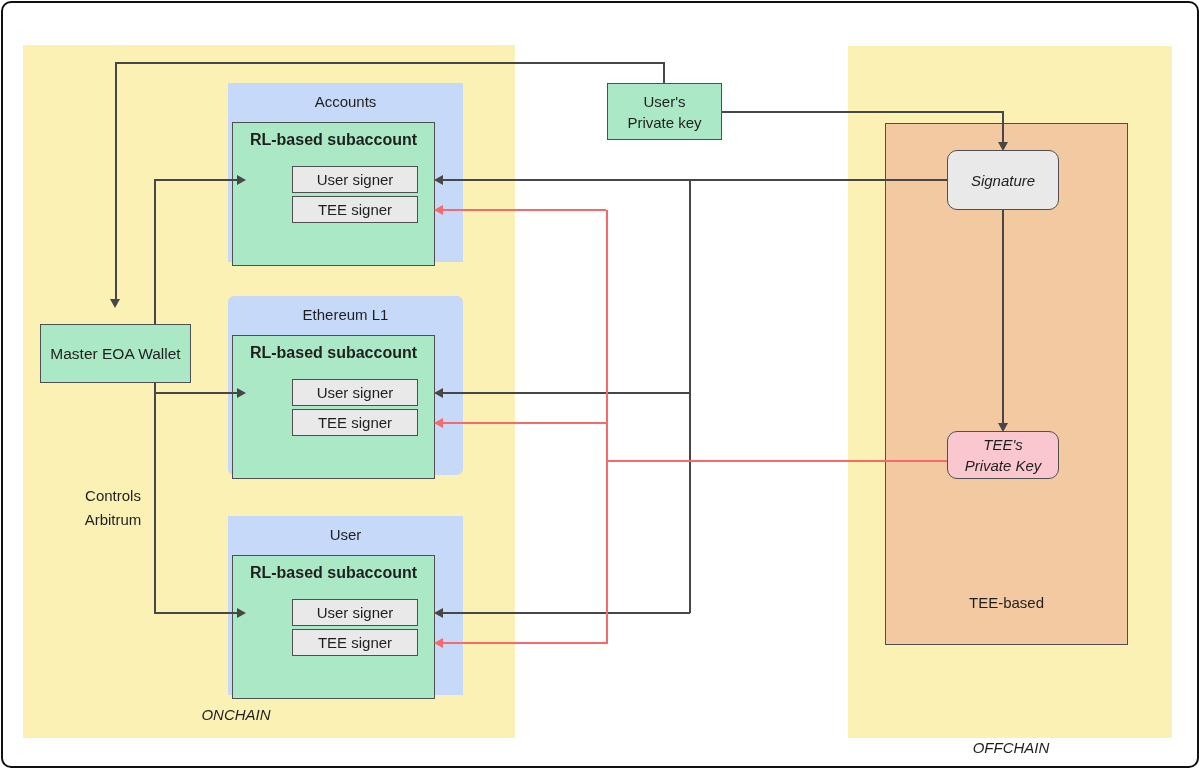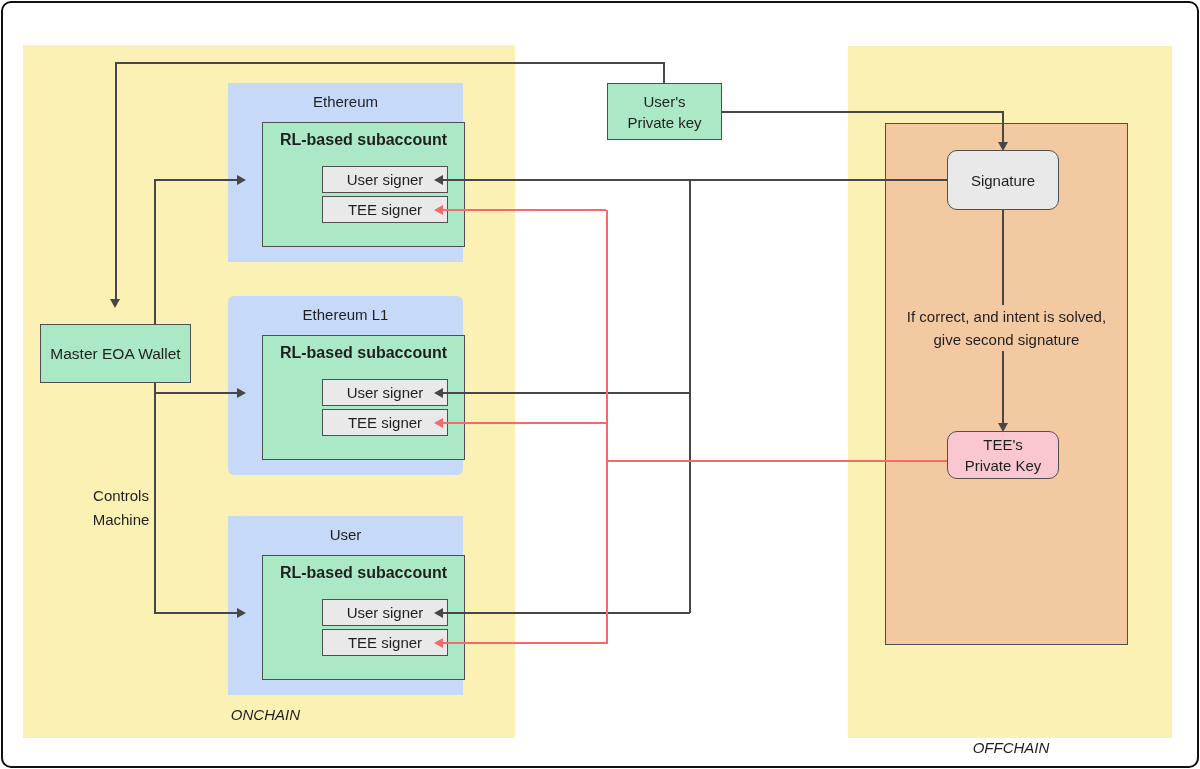--- a/index.html
+++ b/index.html
@@ -7,29 +7,29 @@
     position:relative;width:1200px;height:769px;background:var(--canvas_bg,#fff);
     font-family:"Liberation Sans","DejaVu Sans",sans-serif;color:var(--text_dark,#1f1f1f);
     overflow:hidden;box-sizing:border-box;
   }
   .frame{position:absolute;left:1px;top:1px;right:1px;bottom:1px;border:2px solid #111;border-radius:10px;pointer-events:none;z-index:6;}
   .region{position:absolute;background:var(--region_yellow);z-index:0;}
   .region-label{position:absolute;z-index:1;font-style:italic;font-size:15px;text-align:center;width:150px;}
   
   .chain{position:absolute;left:228px;width:235px;height:179px;background:var(--chain_blue);z-index:1;}
   .chain-title{padding-top:10px;text-align:center;font-size:15px;}
-  .subaccount{position:absolute;left:34px;top:39px;width:203px;height:125px;background:var(--mint_green);border:1.5px solid var(--border_dark);box-sizing:border-box;}
+  .subaccount{position:absolute;left:4px;top:39px;width:203px;height:144px;background:var(--mint_green);border:1.5px solid var(--border_dark);box-sizing:border-box;}
   .subaccount-title{margin-top:8px;text-align:center;font-weight:bold;font-size:16px;}
   .signer{position:absolute;left:59px;width:126px;height:27px;background:var(--signer_fill);border:1px solid var(--border_dark);box-sizing:border-box;display:flex;align-items:center;justify-content:center;font-size:15px;}
   .signer-user{top:43px;}
   .signer-tee{top:73px;}
   
   .node{position:absolute;box-sizing:border-box;display:flex;flex-direction:column;align-items:center;justify-content:center;text-align:center;z-index:3;font-size:15px;line-height:21px;}
   .mint{background:var(--mint_green);border:1.5px solid var(--border_dark);justify-content:center;}
-  .rounded{border-radius:10px;}
+  .rounded{border-radius:10px;font-style:italic;}
   .machine{position:absolute;left:885px;top:123px;width:243px;height:522px;background:var(--machine_orange);border:1.5px solid var(--border_dark);box-sizing:border-box;z-index:1;}
   .text-block{position:absolute;z-index:3;text-align:center;font-size:15px;line-height:23px;}
   
   .eh,.ev{position:absolute;z-index:2;background:var(--line_dark);}
   .eh{height:1.5px;}
   .ev{width:1.5px;}
   .eh.red,.ev.red{background:var(--line_red);}
   .eh.red{height:2px;}
   .ev.red{width:2px;}
   .arr{position:absolute;z-index:2;width:0;height:0;}
@@ -83,21 +83,21 @@
     <div class="eh red" style="left:606px;top:460px;width:341px;"></div>
     <div class="eh red" style="left:442px;top:208.5px;width:164px;"></div>
     <div class="eh red" style="left:442px;top:421.5px;width:164px;"></div>
     <div class="eh red" style="left:442px;top:641.5px;width:164px;"></div>
     <div class="arr a-left red" style="left:434px;top:204.5px;"></div>
     <div class="arr a-left red" style="left:434px;top:417.5px;"></div>
     <div class="arr a-left red" style="left:434px;top:637.5px;"></div>
   </div>
 
   <div class="chain" style="top:83px;">
-    <div class="chain-title">Ethereum</div>
+    <div class="chain-title">Accounts</div>
     <div class="subaccount">
       <div class="subaccount-title">RL-based subaccount</div>
       <div class="signer signer-user">User signer</div>
       <div class="signer signer-tee">TEE signer</div>
     </div>
   </div>
   <div class="chain" style="top:296px;border-radius:6px;">
     <div class="chain-title">Ethereum L1</div>
     <div class="subaccount">
       <div class="subaccount-title">RL-based subaccount</div>
@@ -120,33 +120,30 @@
 
   <div class="node mint" style="left:607px;top:83px;width:115px;height:57px;">
     <span>User's</span>
     <span>Private key</span>
   </div>
 
   <div class="node rounded" style="left:947px;top:150px;width:112px;height:60px;background:var(--signature_fill);border:1.5px solid var(--border_dark);">
     <span>Signature</span>
   </div>
 
-  <div class="text-block" style="left:886px;top:305px;width:241px;background:var(--machine_orange);">
-    <div>If correct, and intent is solved,</div>
-    <div>give second signature</div>
-  </div>
 
   <div class="node rounded" style="left:947px;top:431px;width:112px;height:48px;background:var(--key_pink);border:1.5px solid var(--border_dark);">
     <span>TEE's</span>
     <span>Private Key</span>
   </div>
 
   <div class="text-block" style="left:885px;top:592px;width:243px;line-height:22px;">
+    <div>TEE-based</div>
   </div>
 
-  <div class="text-block" style="left:61px;top:484px;width:120px;line-height:24px;background:transparent;">
+  <div class="text-block" style="left:53px;top:484px;width:120px;line-height:24px;background:transparent;">
     <div>Controls</div>
-    <div>Machine</div>
+    <div>Arbitrum</div>
   </div>
 
-  <div class="region-label" style="left:150px;top:706px;text-align:right;">ONCHAIN</div>
+  <div class="region-label" style="left:161px;top:706px;">ONCHAIN</div>
   <div class="region-label" style="left:936px;top:706px;margin-top:33px;">OFFCHAIN</div>
 </div>
 
 </body></html>

